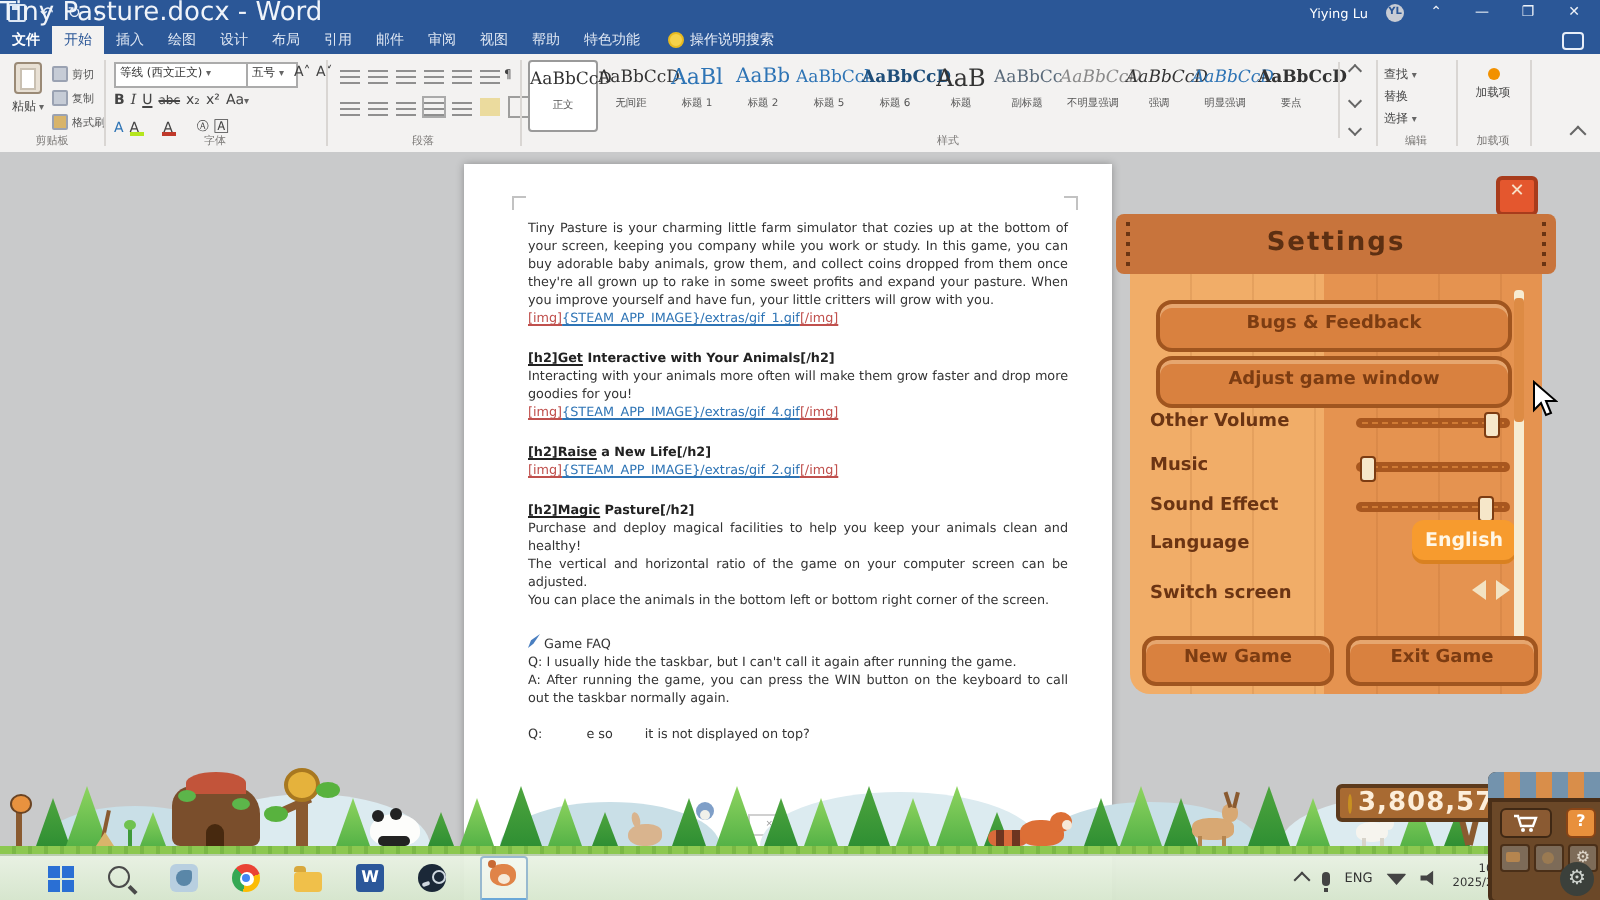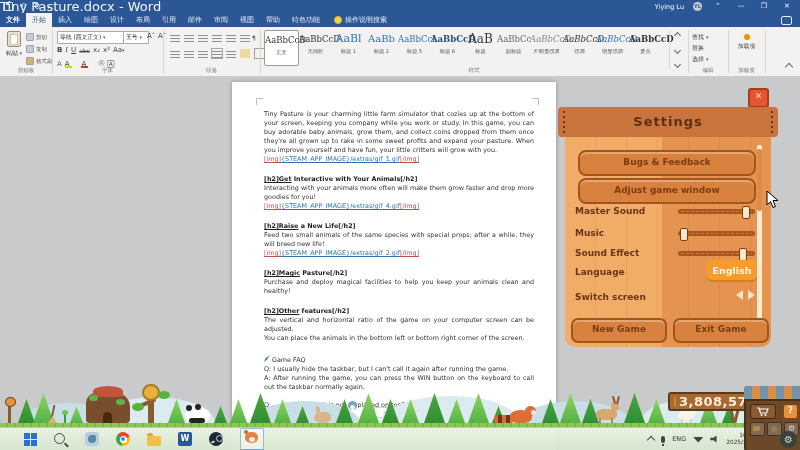--- a/index.html
+++ b/index.html
@@ -432,27 +432,25 @@
     <div id="doc">
       <p>Tiny Pasture is your charming little farm simulator that cozies up at the bottom of your screen, keeping you company while you work or study. In this game, you can buy adorable baby animals, grow them, and collect coins dropped from them once they're all grown up to rake in some sweet profits and expand your pasture. When you improve yourself and have fun, your little critters will grow with you.</p>
 
       <p class="imgline"><span class="tag">[img]</span><span class="url">{STEAM_APP_IMAGE}/extras/gif_1.gif</span><span class="tag">[/img]</span></p>
 
       <h3><span class="hl">[h2]Get</span><span> Interactive with Your Animals[/h2]</span></h3>
       <p>Interacting with your animals more often will make them grow faster and drop more goodies for you!</p>
       <p class="imgline"><span class="tag">[img]</span><span class="url">{STEAM_APP_IMAGE}/extras/gif_4.gif</span><span class="tag">[/img]</span></p>
 
       <h3><span class="hl">[h2]Raise</span><span> a New Life[/h2]</span></h3>
-      <p>Feed two small animals of the same species with special props; after a while, they will breed new life!</p>
       <p class="imgline"><span class="tag">[img]</span><span class="url">{STEAM_APP_IMAGE}/extras/gif_2.gif</span><span class="tag">[/img]</span></p>
 
       <h3><span class="hl">[h2]Magic</span><span> Pasture[/h2]</span></h3>
       <p>Purchase and deploy magical facilities to help you keep your animals clean and healthy!</p>
 
-      <h3><span class="hl">[h2]Other</span><span> features[/h2]</span></h3>
       <p>The vertical and horizontal ratio of the game on your computer screen can be adjusted.</p>
       <p>You can place the animals in the bottom left or bottom right corner of the screen.</p>
 
       <div id="faq">
         <p style="text-align:left;"><span class="quill"></span><span>Game FAQ</span></p>
         <p>Q: I usually hide the taskbar, but I can't call it again after running the game.</p>
         <p>A: After running the game, you can press the WIN button on the keyboard to call out the taskbar normally again.</p>
         <p style="margin-top:9px;text-align:left;">
           <span class="frag-gap1">Q:</span><span class="frag-gap2">e so</span><span>it is not displayed on top?</span>
         </p>
@@ -583,21 +581,21 @@
 
 <div id="settings">
   <div id="set-close">✕</div>
   <div id="set-header">
     <div id="set-title">Settings</div>
   </div>
   <div id="set-body">
     <div class="set-btn" style="top:41px;">Adjust game window</div>
     <div class="set-btn" style="top:13px;">Bugs &amp; Feedback</div>
 
-    <div class="set-lbl" style="top:69px;">Master Sound</div>
+    <div class="set-lbl" style="top:69px;">Other Volume</div>
     <div class="slider" style="top:72px;">
       <span class="sl-handle" style="left:83%"></span>
     </div>
 
     <div class="set-lbl" style="top:91px;">Music</div>
     <div class="slider" style="top:94px;">
       <span class="sl-handle" style="left:2%"></span>
     </div>
 
     <div class="set-lbl" style="top:111px;">Sound Effect</div>

